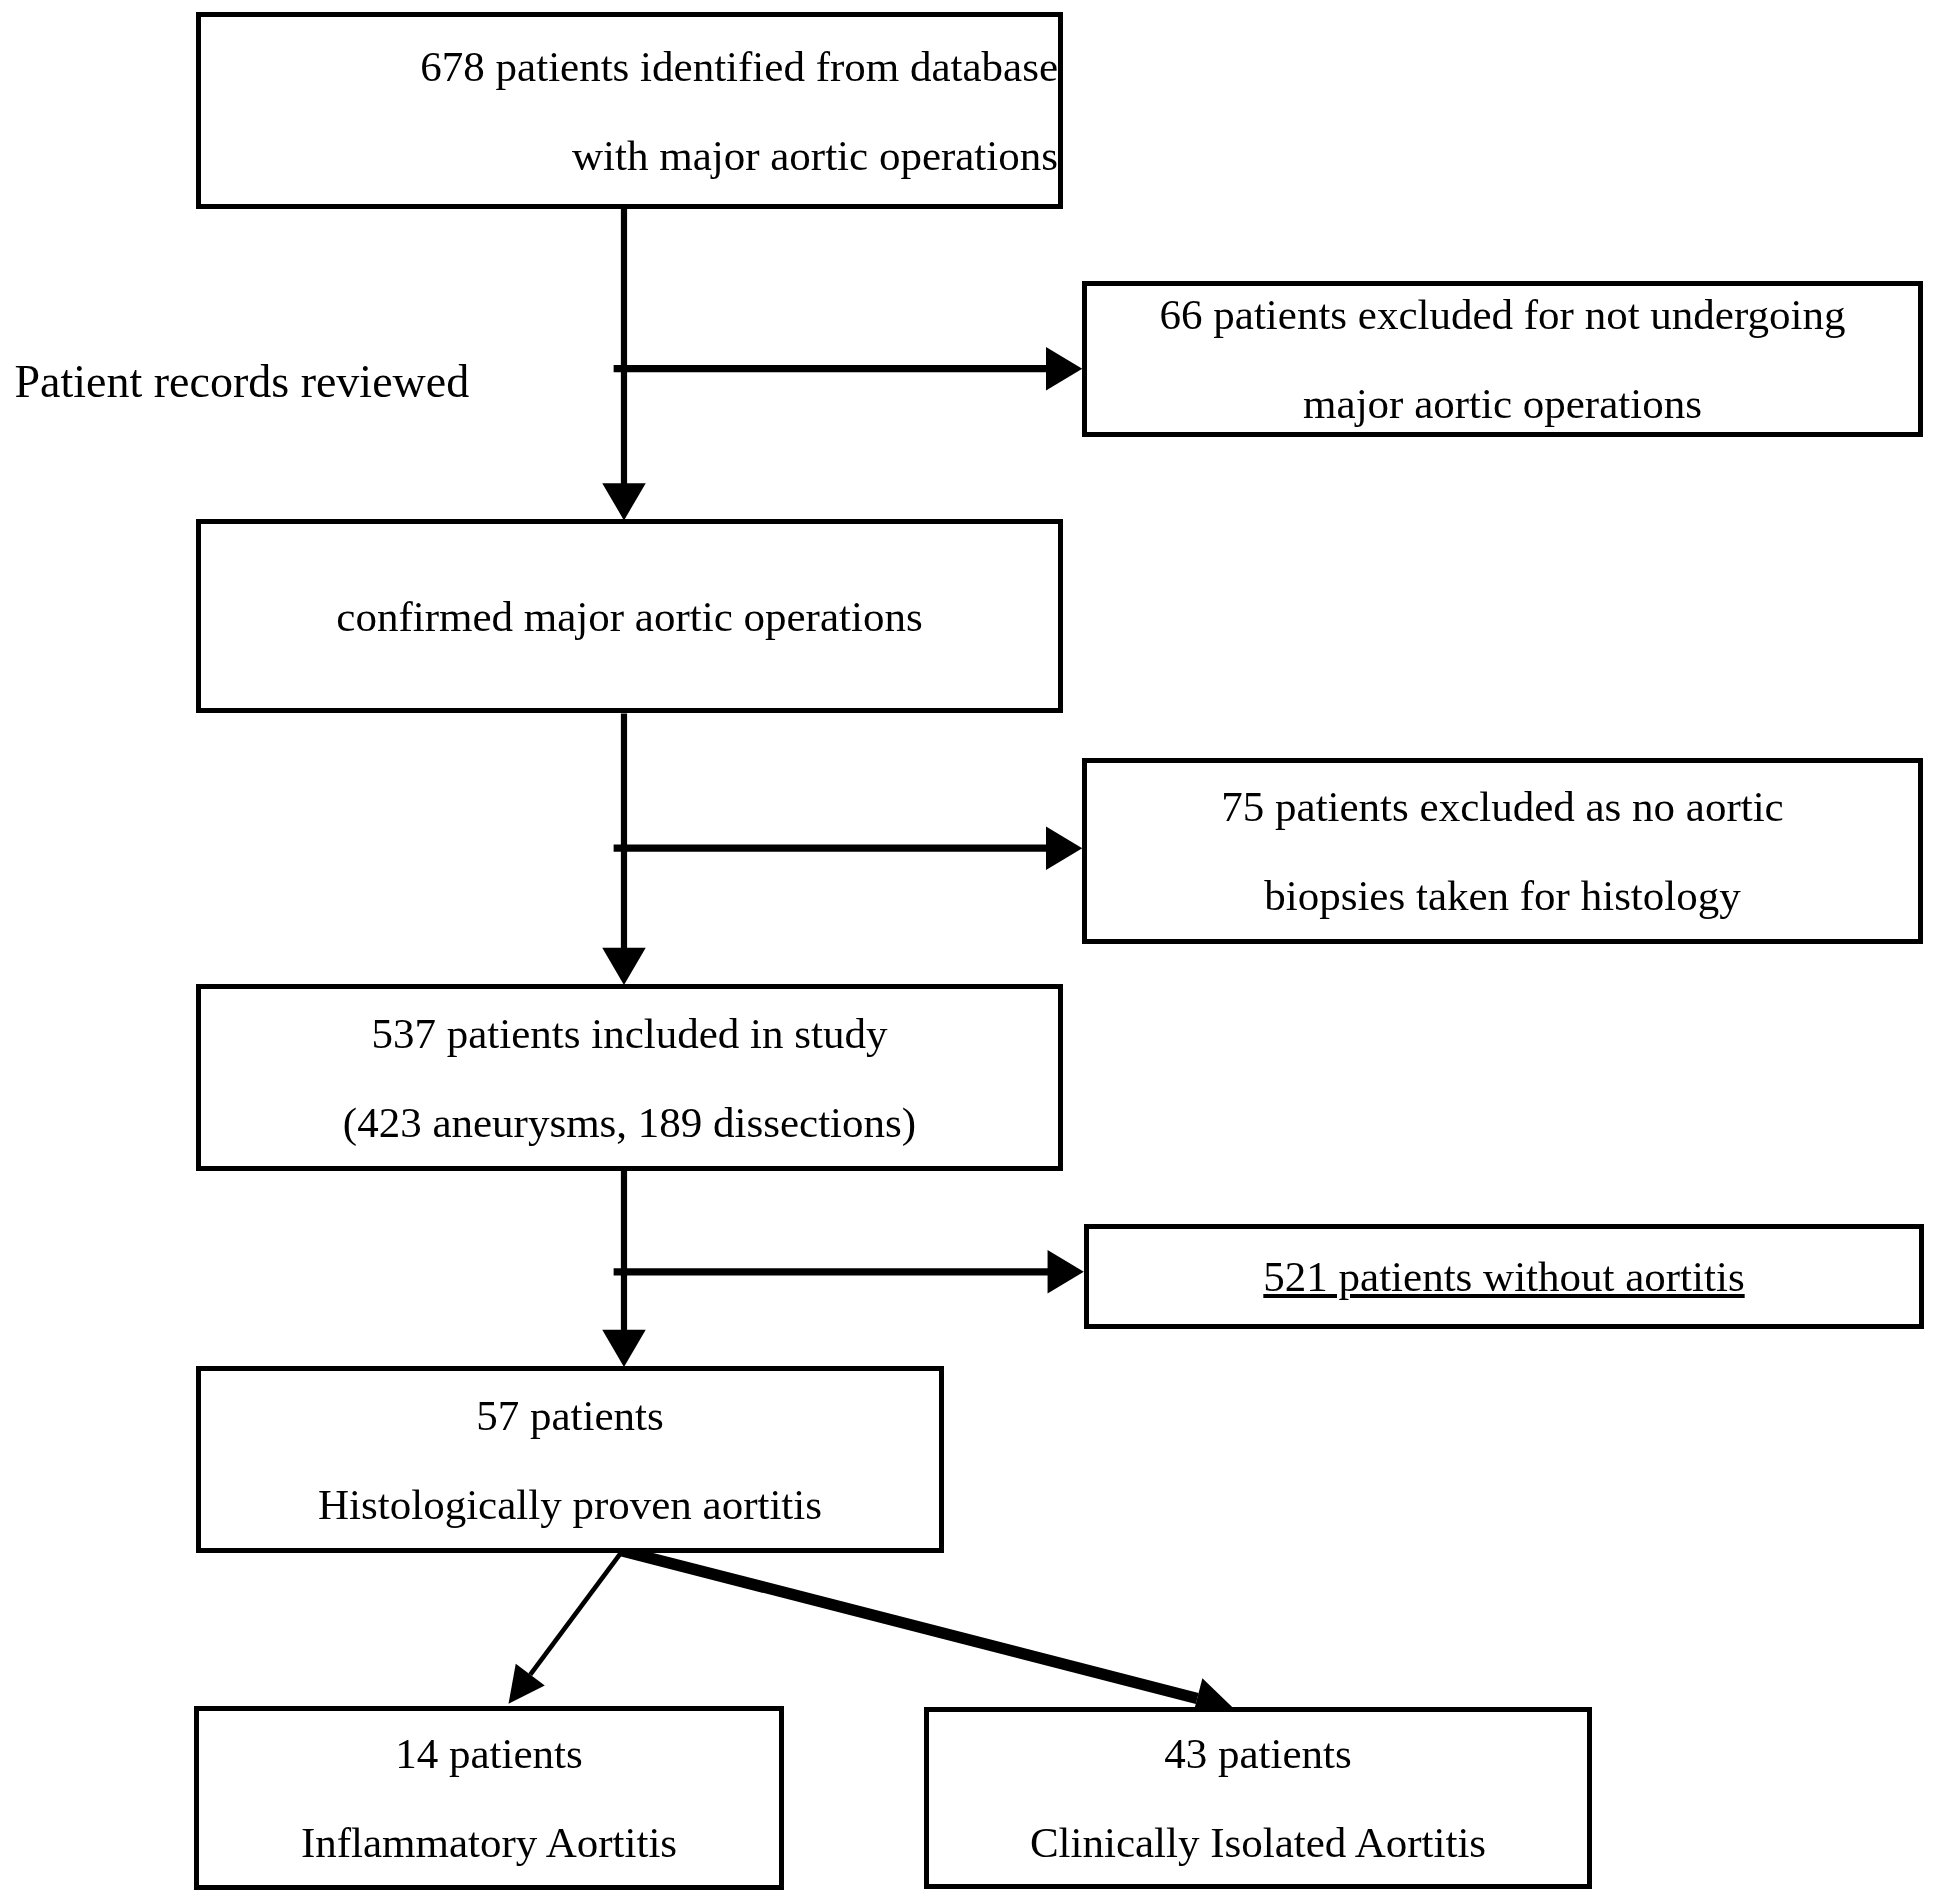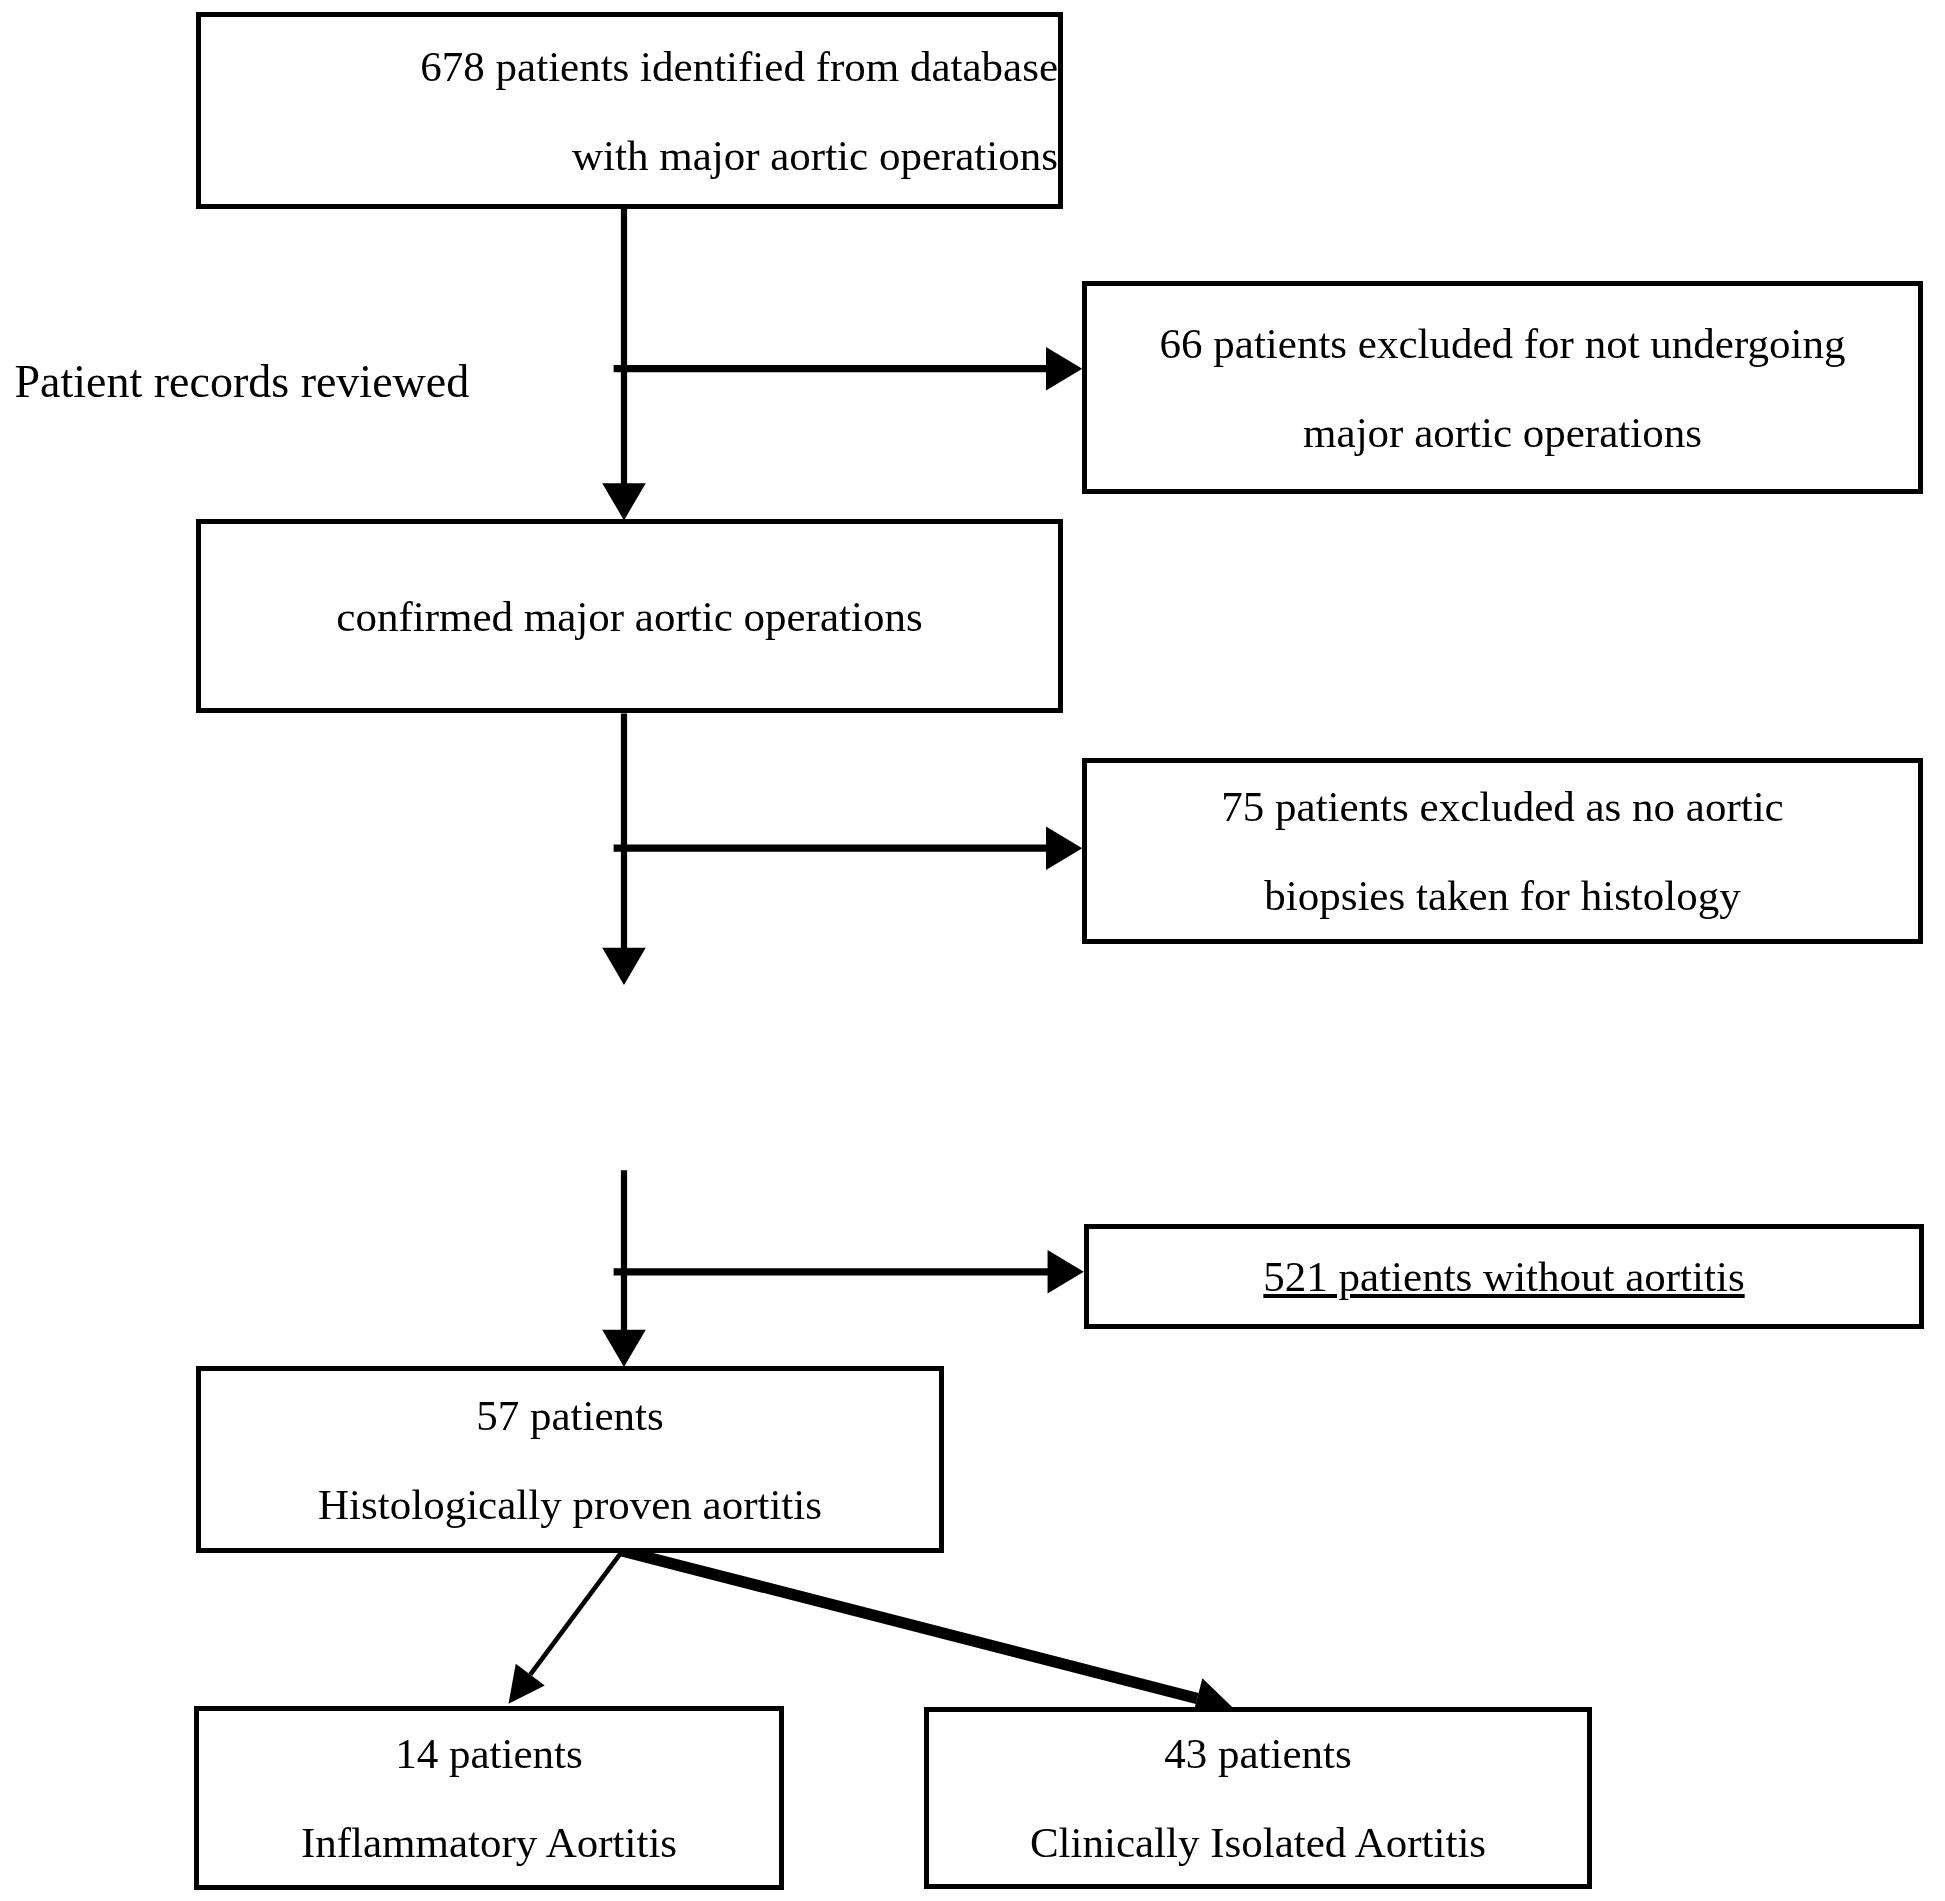--- a/index.html
+++ b/index.html
@@ -38,21 +38,21 @@
     white-space: nowrap;
     font-size: 43px;
     line-height: 89px;
   }
   
   .box-identified   { left: 196px;  top: 12px;   width: 867px; height: 197px; align-items: flex-end; }
   .box-confirmed    { left: 196px;  top: 519px; width: 867px; height: 194px; }
   .box-included     { left: 196px;  top: 984px; width: 867px; height: 187px; }
   .box-aortitis     { left: 196px;  top: 1366px; width: 748px; height: 187px; }
   
-  .box-excluded1    { left: 1082px; top: 281px;  width: 841px; height: 213px; }
+  .box-excluded1    { left: 1082px; top: 281px;  width: 841px; height: 156px; }
   .box-excluded2    { left: 1082px; top: 758px; width: 841px; height: 186px; }
   .box-without      { left: 1084px; top: 1224px; width: 840px; height: 105px; text-decoration: underline; }
   
   .box-inflammatory { left: 194px;  top: 1706px; width: 590px; height: 184px; }
   .box-cia          { left: 924px; top: 1707px; width: 668px; height: 182px; }
 
   .side-label {
     position: absolute;
     left: 14.5px;
     top: 356px;
@@ -107,20 +107,24 @@
 
   <div class="box box-confirmed">
     <span class="line">confirmed major aortic operations</span>
   </div>
 
   <div class="box box-excluded2">
     <span class="line">75 patients excluded as no aortic</span>
     <span class="line">biopsies taken for histology</span>
   </div>
 
+  <div class="box box-included">
+    <span class="line">537 patients included in study</span>
+    <span class="line">(423 aneurysms, 189 dissections)</span>
+  </div>
 
   <div class="box box-without">
     <span class="line">521 patients without aortitis</span>
   </div>
 
   <div class="box box-aortitis">
     <span class="line">57 patients</span>
     <span class="line">Histologically proven aortitis</span>
   </div>
 

